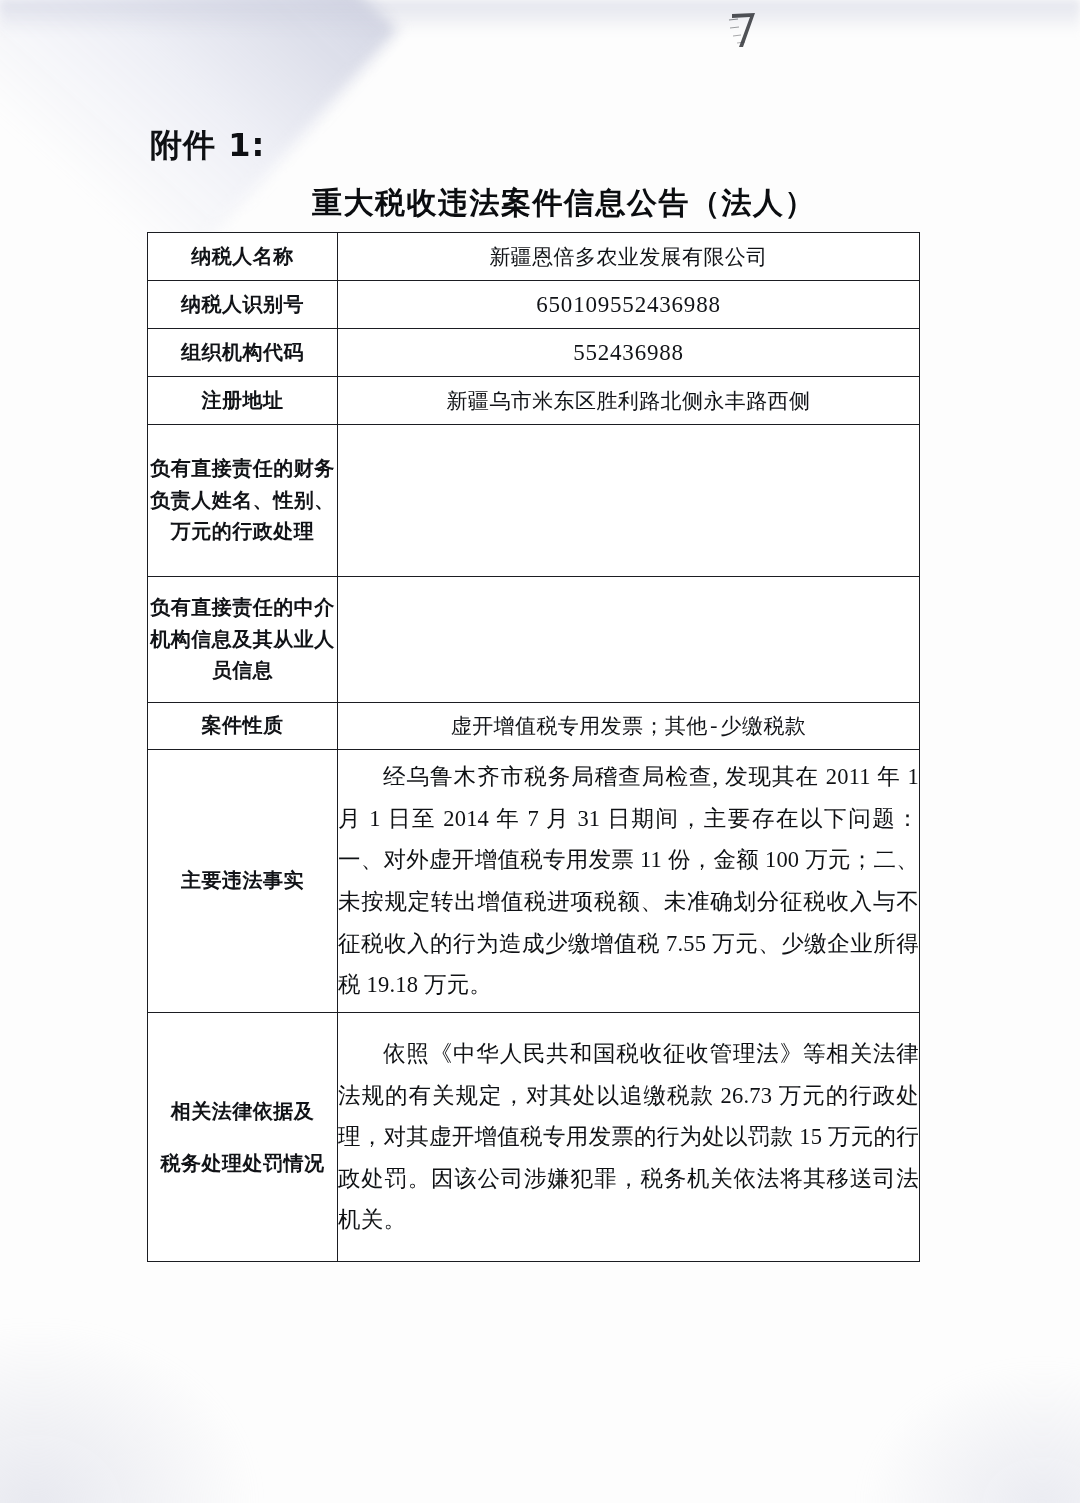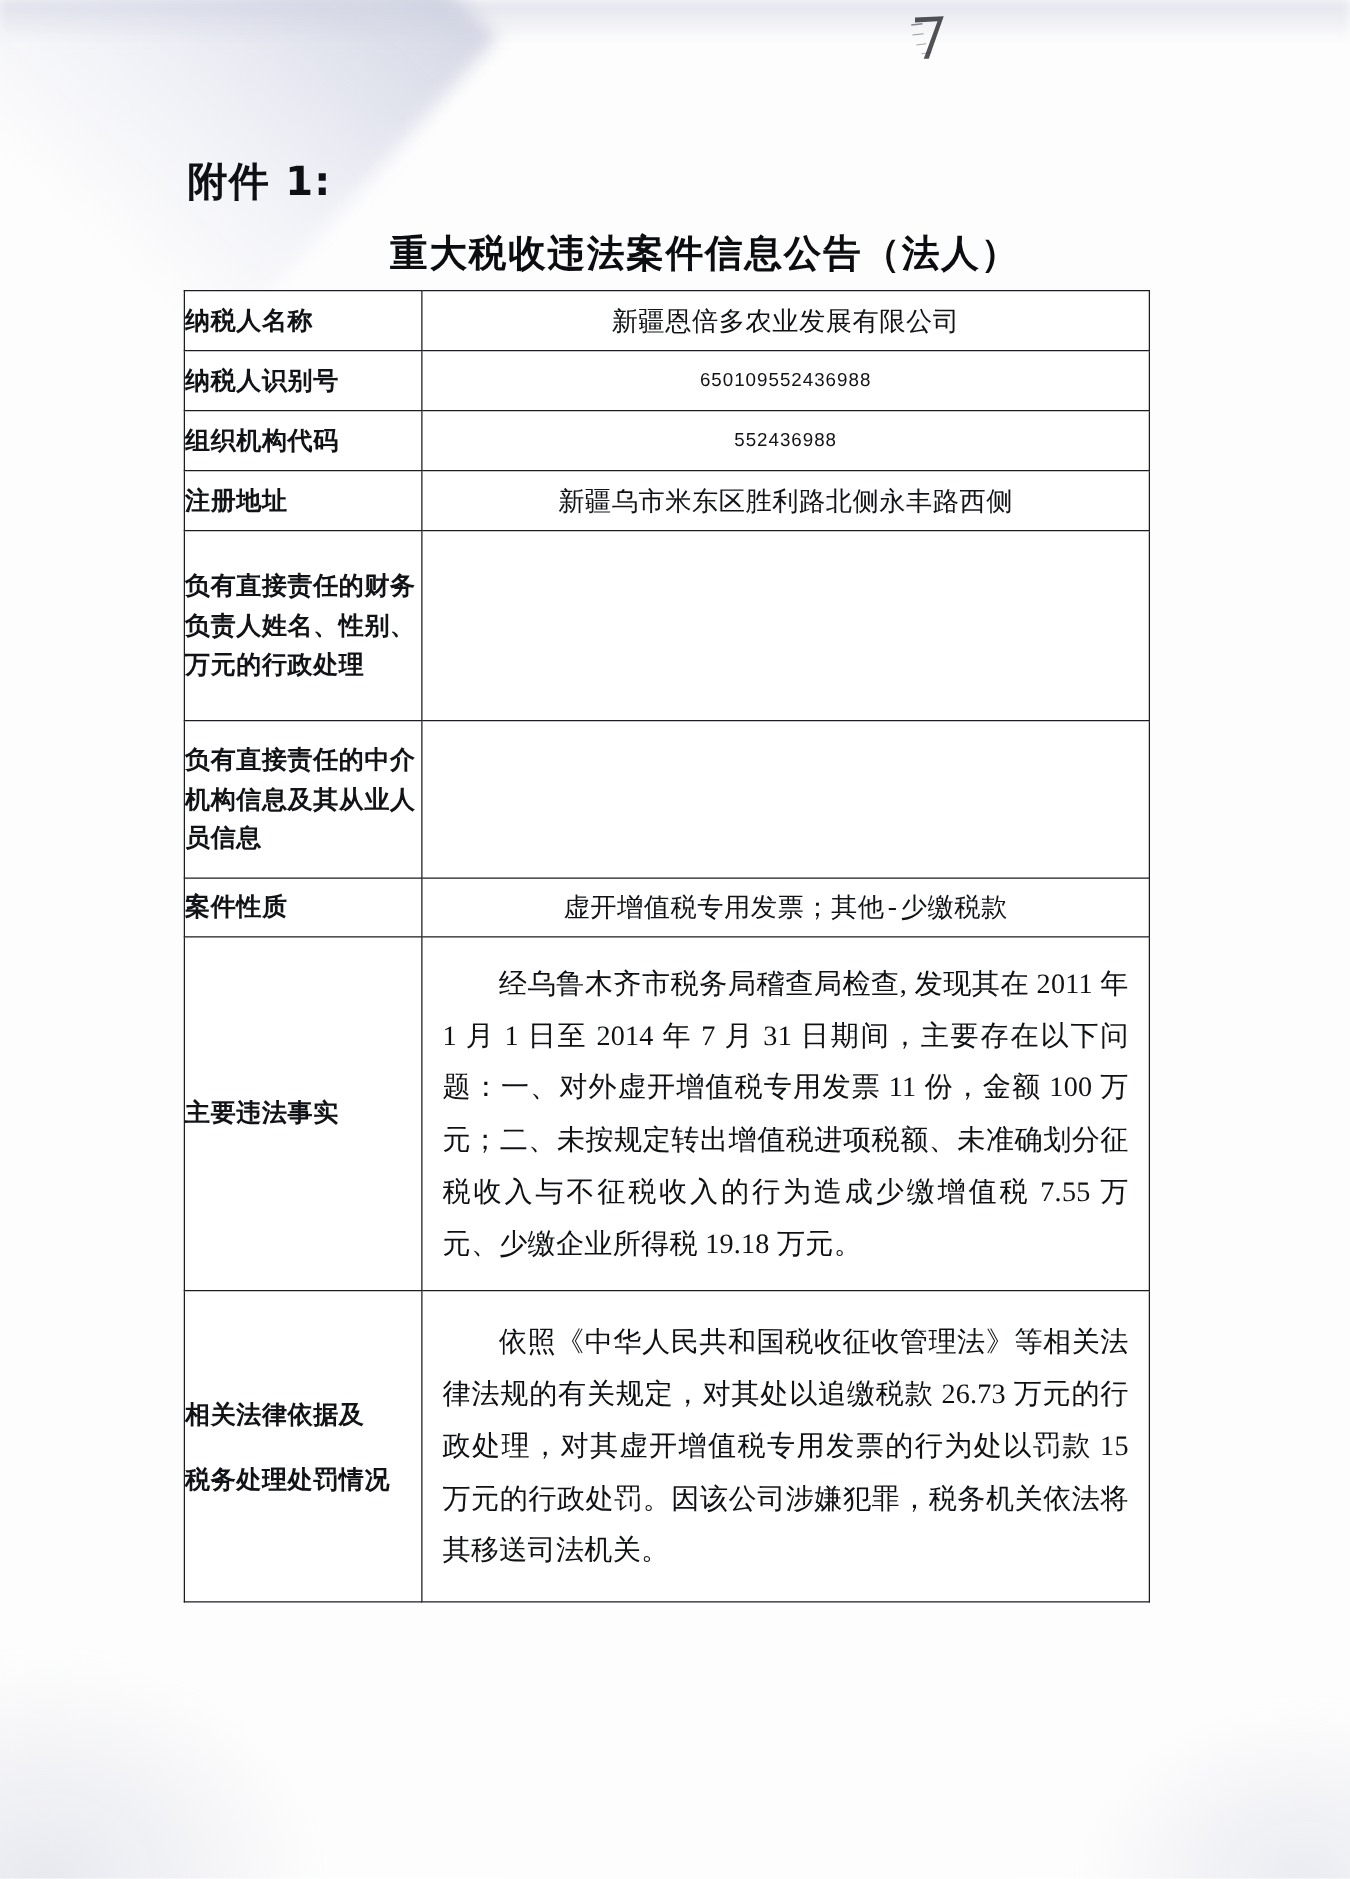--- a/index.html
+++ b/index.html
@@ -112,21 +112,21 @@
     table-layout: fixed;
     background: #ffffff;
   }
   #info-table td {
     border: 1.6px solid #1b1d22;
     padding: 0;
     vertical-align: middle;
   }
   td.label {
     width: 190px;
-    text-align: left;
+    text-align: center;
     font-family: "DejaVu Sans", "Liberation Sans", sans-serif;
     font-weight: 700;
     font-size: 20px;
     line-height: 1.58;
     letter-spacing: 0.5px;
     color: #111317;
     padding: 6px 8px;
     box-sizing: border-box;
   }
   td.value {
@@ -134,22 +134,22 @@
     text-align: center;
     font-family: Liberation Mono, monospace;
     font-weight: 400;
     font-size: 21px;
     letter-spacing: 0.4px;
     color: #111317;
     padding: 6px 10px;
     box-sizing: border-box;
   }
   td.value.num {
-    font-family: Liberation Sans, sans-serif;
-    font-size: 15px;
+    font-family: Liberation Serif, serif;
+    font-size: 23px;
     letter-spacing: 0.8px;
   }
   td.value.mixed {
     font-family: "DejaVu Sans", "Liberation Sans", sans-serif;
     font-size: 21px;
   }
 
   tr.r-short td { height: 48px; }
   tr.r-rep td    { height: 116px; }
   tr.r-fin td    { height: 152px; }
@@ -162,21 +162,21 @@
     text-align: left;
     vertical-align: middle;
     font-family: "Liberation Serif", "DejaVu Serif", serif;
     font-size: 22.5px;
     line-height: 1.85;
     letter-spacing: 0.2px;
     padding: 10px 14px 10px 12px;
     color: #0f1114;
   }
   td.para p {
-    margin: 16px;
+    margin: 0;
     text-indent: 2em;
     text-align: justify;
     text-justify: inter-character;
   }
   td.label.two-line {
     line-height: 2.6;
   }
 
   
   td.empty { }

